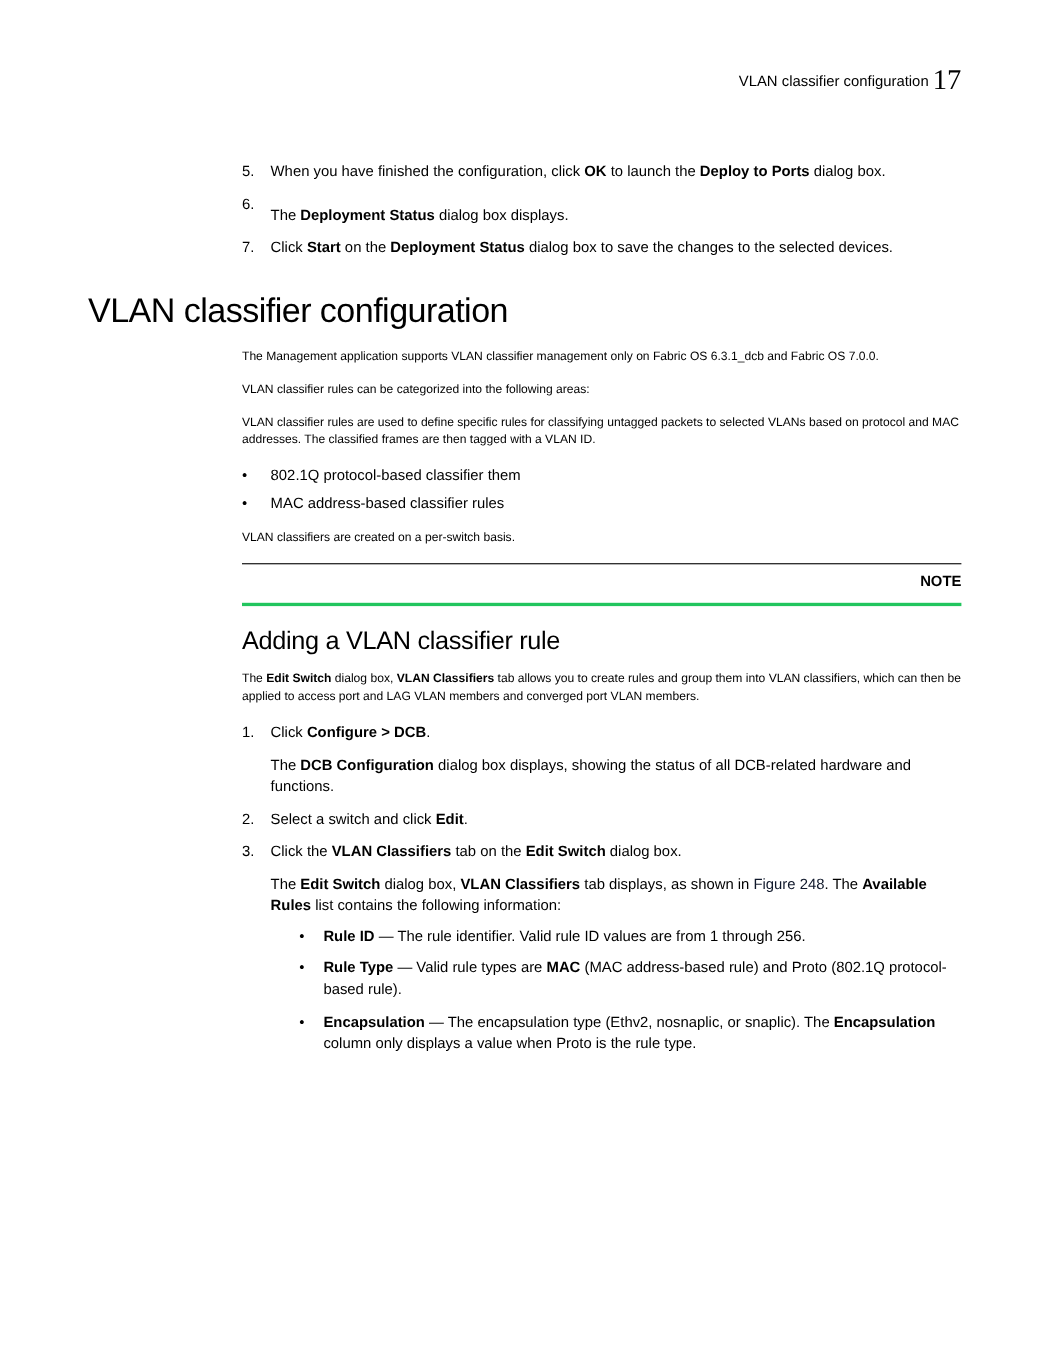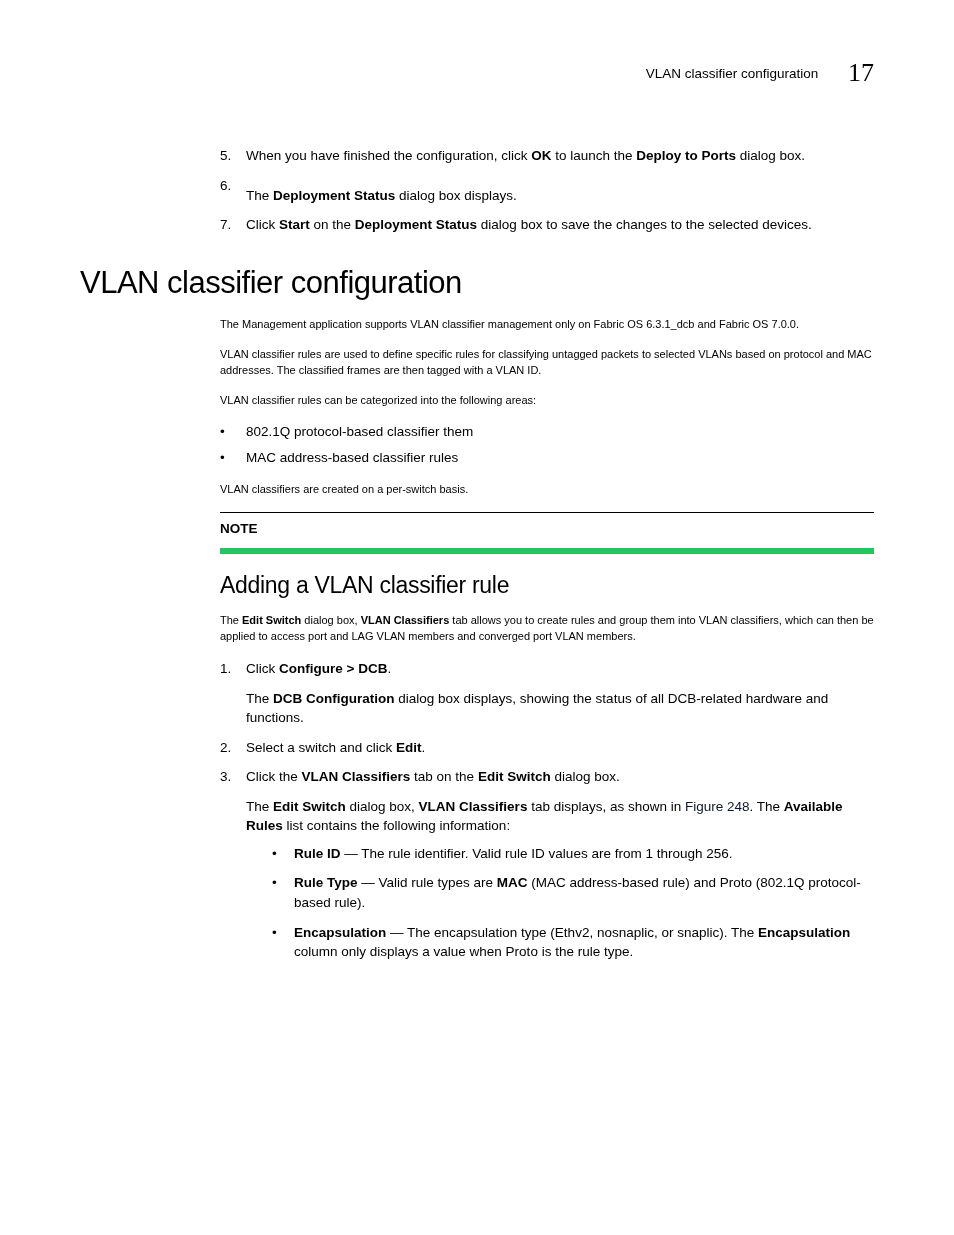--- a/index.html
+++ b/index.html
@@ -20,21 +20,20 @@
   }
   .running-head {
     text-align: right;
     font-size: 13.5px;
     margin-bottom: 58px;
     color: #000;
   }
   .running-head .chapnum {
     font-family: Georgia, 'Times New Roman', serif;
     font-size: 26px;
-    margin-left: 26px;
     vertical-align: -3px;
   }
   .content { margin-left: 140px; }
 
   .ol1 { list-style: none; padding: 0; margin: 0 0 30px 0; }
   .ol1 > li { display: flex; margin-bottom: 10px; font-size: 13.5px; line-height: 1.45; }
   .ol1 .num { width: 26px; flex-shrink: 0; }
   .ol1 .body { flex: 1; }
   .ol1 .sub { margin-top: 10px; }
 
@@ -57,25 +56,26 @@
 
   .para { font-size: 11px; line-height: 1.45; margin: 0 0 14px 0; }
 
   ul.bul { list-style: none; padding: 0; margin: 0 0 14px 0; }
   ul.bul > li { display: flex; font-size: 13.5px; line-height: 1.45; margin-bottom: 6px; }
   ul.bul > li .dot { width: 26px; flex-shrink: 0; text-align: left; }
   ul.bul > li .body { flex: 1; }
 
   .note-block {
     border-top: 1px solid #000;
-    border-bottom: 6px solid #22c55e;
+    border-bottom: 3px solid #22c55e;
     padding: 6px 0 8px 0;
     margin: 6px 0 18px 0;
     font-size: 13.5px;
     line-height: 1.45;
+    text-align: right;
   }
   .note-head {
     font-family: 'Arial Narrow', Arial, sans-serif;
     font-weight: 700;
     font-stretch: condensed;
     font-size: 13.5px;
     margin-bottom: 2px;
   }
 
   .b { font-weight: 700; }
@@ -116,22 +116,22 @@
             <div><span>Click </span><span class="b">Start</span><span> on the </span><span class="b">Deployment Status</span><span> dialog box to save the changes to the selected devices.</span></div>
           </span>
         </li>
       </ol>
   </div>
 
   <h1 class="section">VLAN classifier configuration</h1>
 
   <div class="content">
     <p class="para">The Management application supports VLAN classifier management only on Fabric OS 6.3.1_dcb and Fabric OS 7.0.0.</p>
+    <p class="para">VLAN classifier rules can be categorized into the following areas:</p>
     <p class="para">VLAN classifier rules are used to define specific rules for classifying untagged packets to selected VLANs based on protocol and MAC addresses. The classified frames are then tagged with a VLAN ID.</p>
-    <p class="para">VLAN classifier rules can be categorized into the following areas:</p>
     <ul class="bul" id="sec-bullets">
         <li>
           <span class="dot">•</span>
           <span class="body">802.1Q protocol-based classifier them</span>
         </li>
         <li>
           <span class="dot">•</span>
           <span class="body">MAC address-based classifier rules</span>
         </li>
       </ul>

